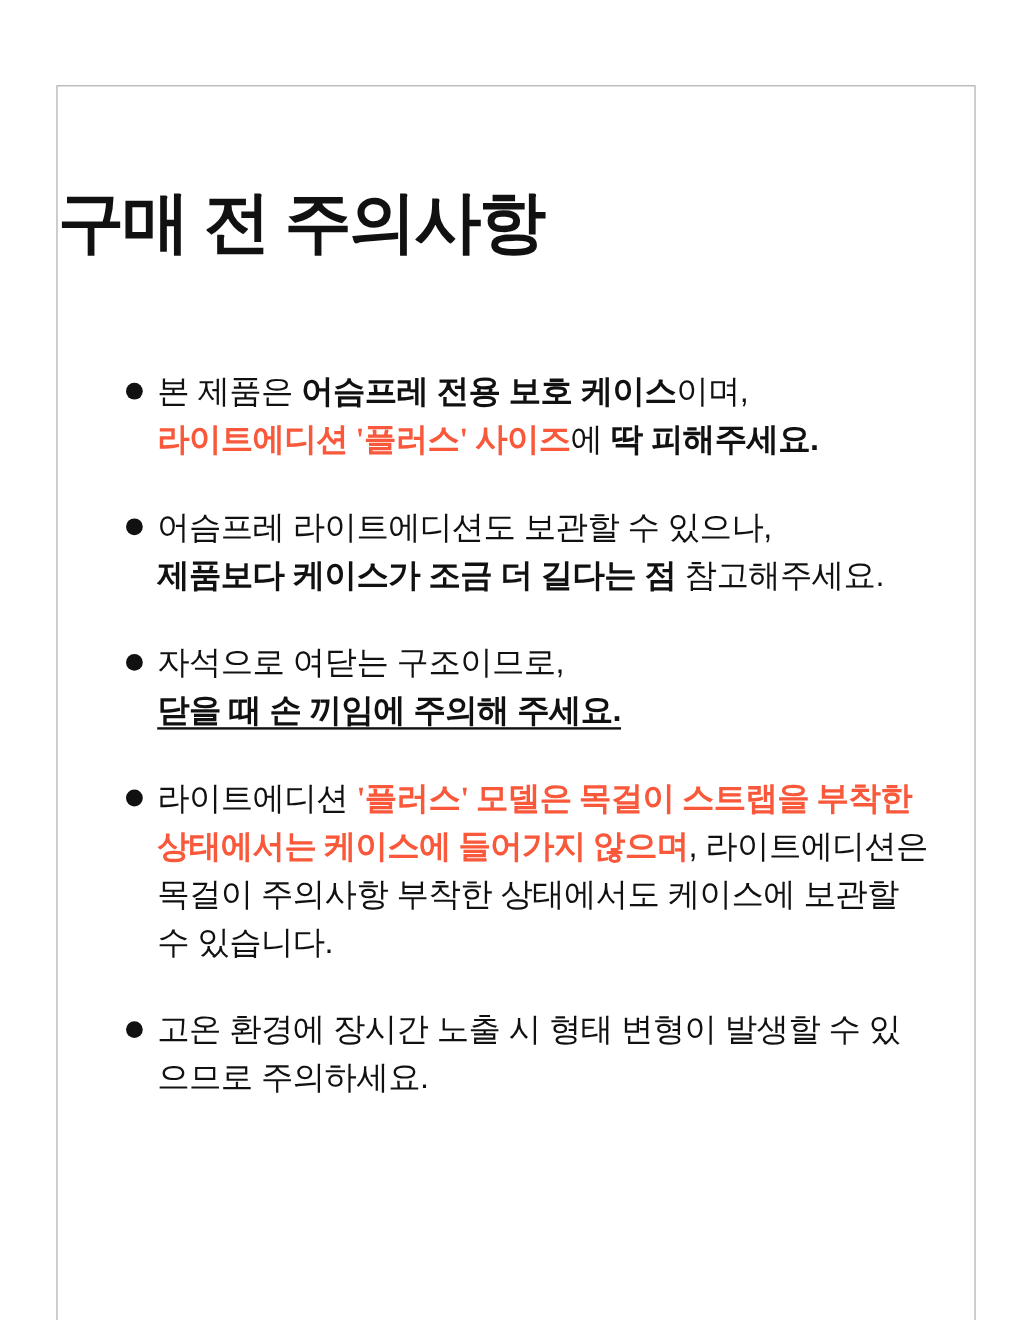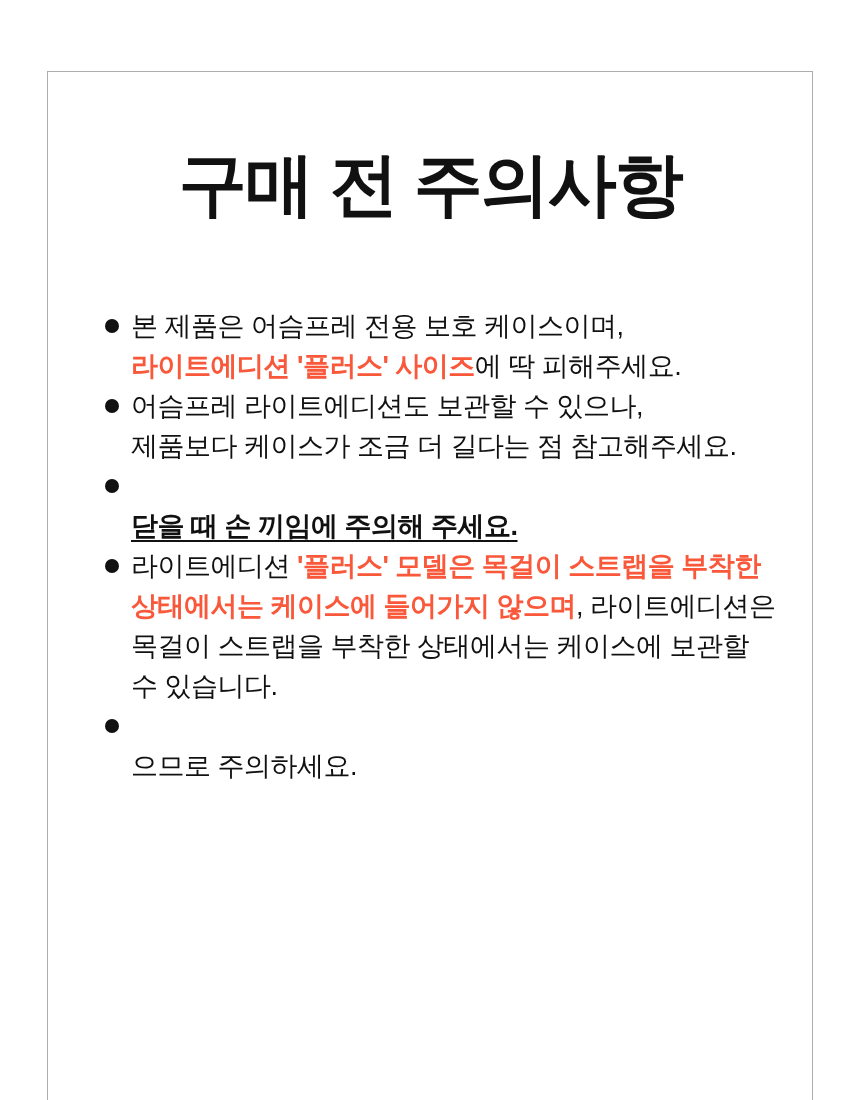--- a/index.html
+++ b/index.html
@@ -20,22 +20,22 @@
     top: 71px;
     width: 766px;
     height: 1040px;
     box-sizing: border-box;
     border: 1px solid var(--border, #adadad);
     background: var(--card-bg, #ffffff);
   }
   .title {
     margin: 60px 0 0 0;
     padding: 0;
-    text-align: center;
-    font-size: 69px;
+    text-align: left;
+    font-size: 56px;
     line-height: 106px;
     letter-spacing: -2px;
     color: var(--text, #111111);
     white-space: nowrap;
   }
   .seg-title-medium { font-weight: 600; }
   .seg-title-heavy  { font-weight: 900; }
 
   .bullets {
     list-style: none;
@@ -44,35 +44,36 @@
   }
   .bullet {
     position: relative;
     padding-left: 83px;
     padding-right: 14px;
     font-size: 27px;
     line-height: 40px;
     letter-spacing: -0.5px;
     color: var(--text, #111111);
   }
-  .bullet + .bullet { }
+  .bullet + .bullet { margin-top: 33px; }
   .dot {
     position: absolute;
     left: 57px;
     top: 13px;
     width: 14px;
     height: 14px;
     border-radius: 50%;
     background: var(--text, #111111);
   }
   .seg-regular { font-weight: 400; }
-  .seg-bold    { font-weight: 400; }
+  .seg-bold    { font-weight: 700; }
   .seg-orange-bold {
     font-weight: 700;
     color: var(--accent, #f9583a);
+    font-family: Liberation Serif, serif;
   }
   .seg-bold-underline {
     font-weight: 700;
     text-decoration: underline;
     text-decoration-thickness: 2px;
     text-underline-offset: 5px;
   }
 </style>
 </head>
 <body style="--accent: #F9583A; --text: #111111; --border: #ADADAD; --bg: #FFFFFF; --card-bg: #FFFFFF;">
@@ -84,24 +85,24 @@
     <li class="bullet">
       <span class="dot"></span>
       <span class="bullet-text"><span class="seg seg-regular">본 제품은 </span><span class="seg seg-bold">어슴프레 전용 보호 케이스</span><span class="seg seg-regular">이며,</span><br><span class="seg seg-orange-bold">라이트에디션 '플러스' 사이즈</span><span class="seg seg-regular">에 </span><span class="seg seg-bold">딱 피해주세요.</span></span>
     </li>
     <li class="bullet">
       <span class="dot"></span>
       <span class="bullet-text"><span class="seg seg-regular">어슴프레 라이트에디션도 보관할 수 있으나,</span><br><span class="seg seg-bold">제품보다 케이스가 조금 더 길다는 점</span><span class="seg seg-regular"> 참고해주세요.</span></span>
     </li>
     <li class="bullet">
       <span class="dot"></span>
-      <span class="bullet-text"><br><span class="seg seg-bold-underline">닫을 때 손 끼임에 주의해 주세요.</span></span>
+      <span class="bullet-text"><span class="seg seg-regular">자석으로 여닫는 구조이므로,</span><br><span class="seg seg-bold-underline">닫을 때 손 끼임에 주의해 주세요.</span></span>
     </li>
     <li class="bullet">
       <span class="dot"></span>
-      <span class="bullet-text"><span class="seg seg-regular">라이트에디션 </span><span class="seg seg-orange-bold">'플러스' 모델은 목걸이 스트랩을 부착한</span><br><span class="seg seg-orange-bold">상태에서는 케이스에 들어가지 않으며</span><span class="seg seg-regular">, 라이트에디션은</span><br><span class="seg seg-regular">목걸이 스트랩을 부착한 상태에서는 케이스에 보관할</span><br><span class="seg seg-regular">수 있습니다.</span></span>
+      <span class="bullet-text"><span class="seg seg-regular">라이트에디션 </span><span class="seg seg-orange-bold">'플러스' 모델은 목걸이 스트랩을 부착한</span><br><span class="seg seg-orange-bold">상태에서는 케이스에 들어가지 않으며</span><span class="seg seg-regular">, 라이트에디션은</span><br><span class="seg seg-regular">목걸이 주의사항 부착한 상태에서도 케이스에 보관할</span><br><span class="seg seg-regular">수 있습니다.</span></span>
     </li>
     <li class="bullet">
       <span class="dot"></span>
-      <span class="bullet-text"><br><span class="seg seg-regular">으므로 주의하세요.</span></span>
+      <span class="bullet-text"><span class="seg seg-regular">고온 환경에 장시간 노출 시 형태 변형이 발생할 수 있</span><br><span class="seg seg-regular">으므로 주의하세요.</span></span>
     </li>
   </ul>
 </div>
 
 </body></html>

